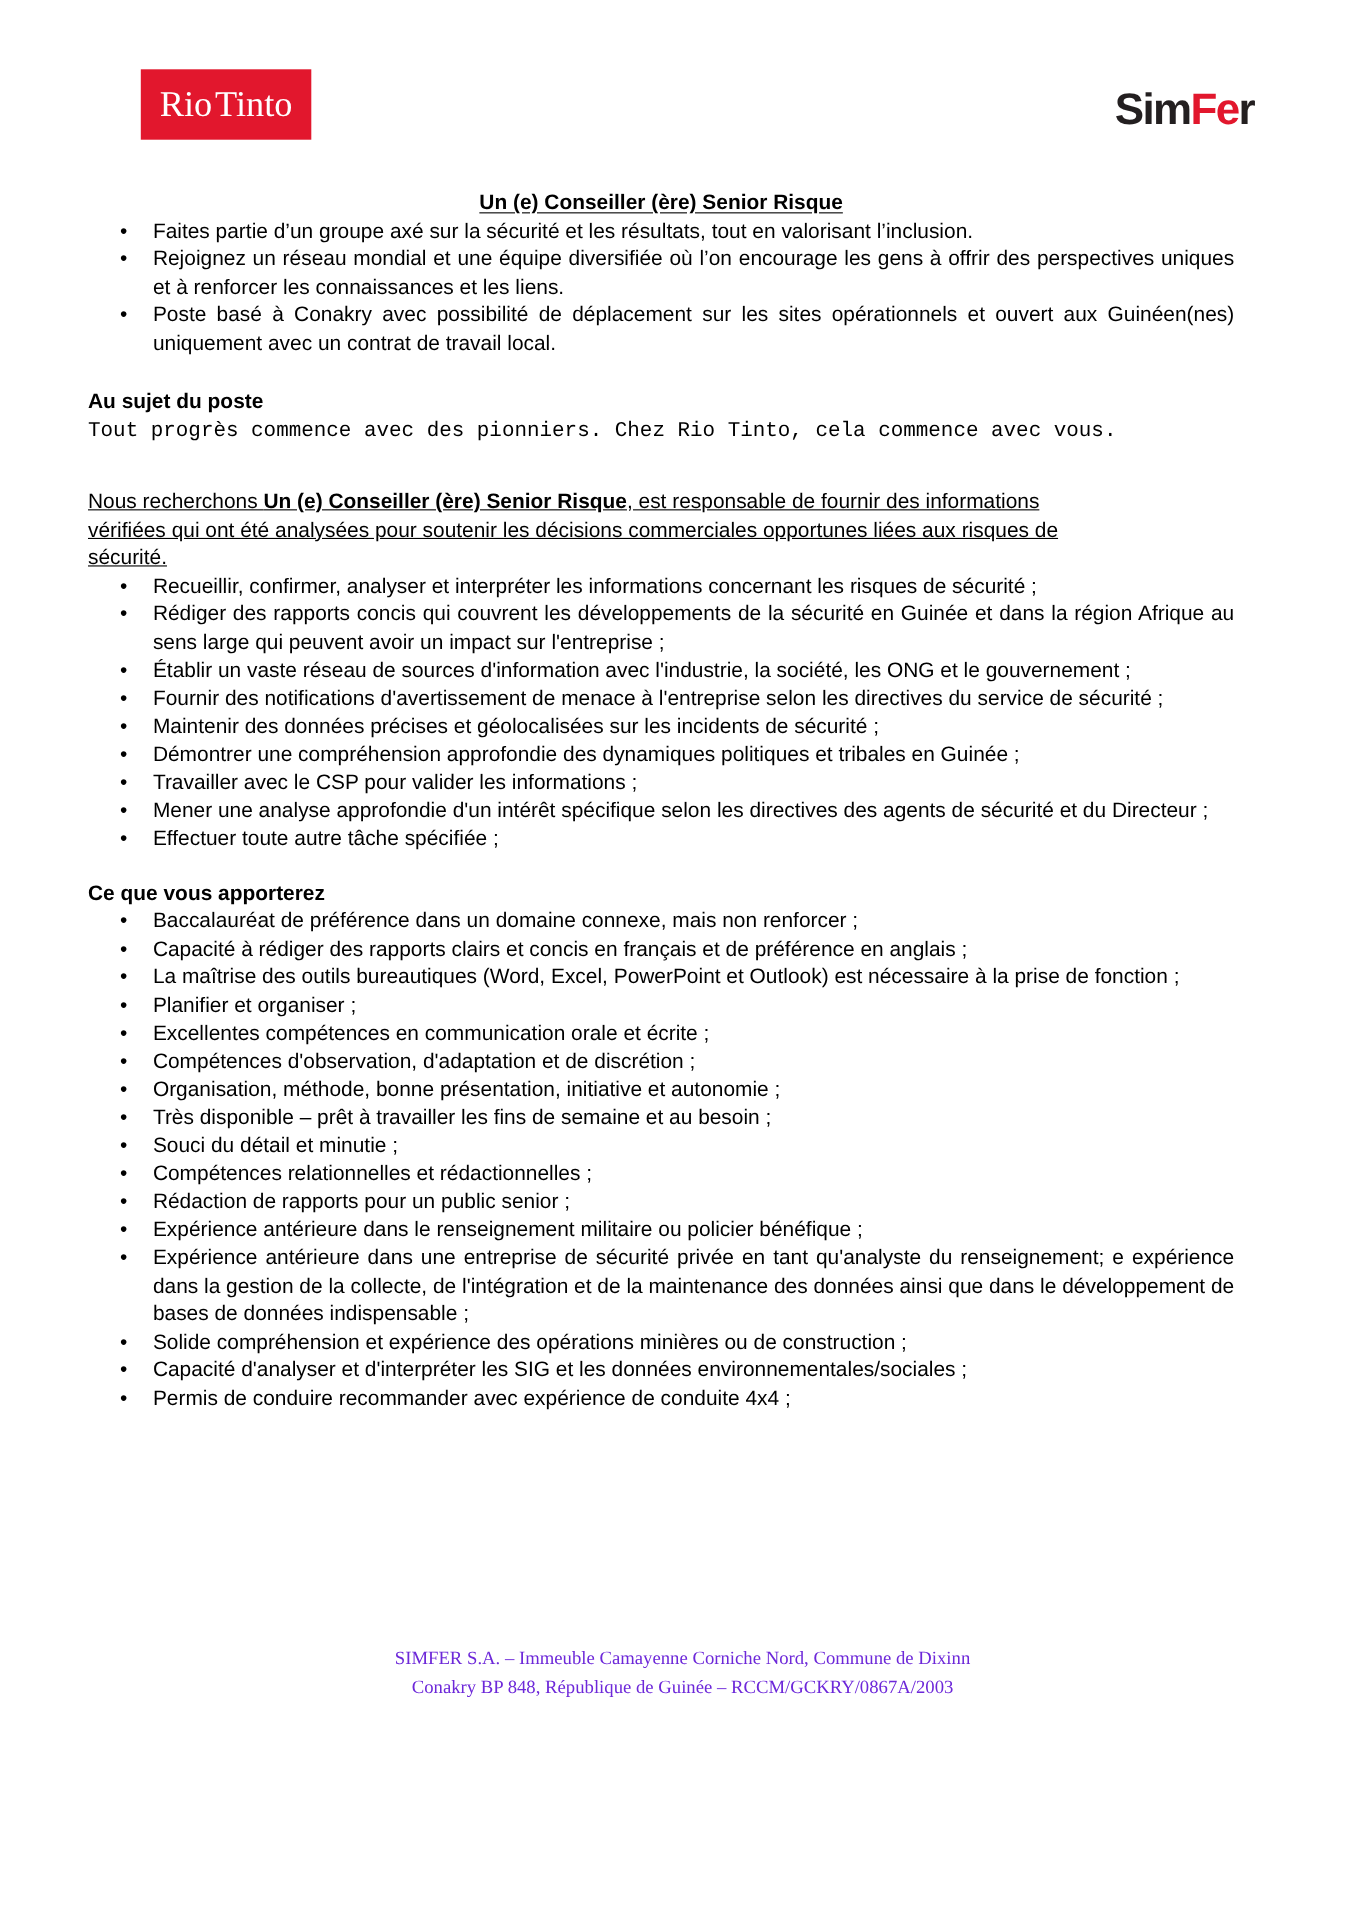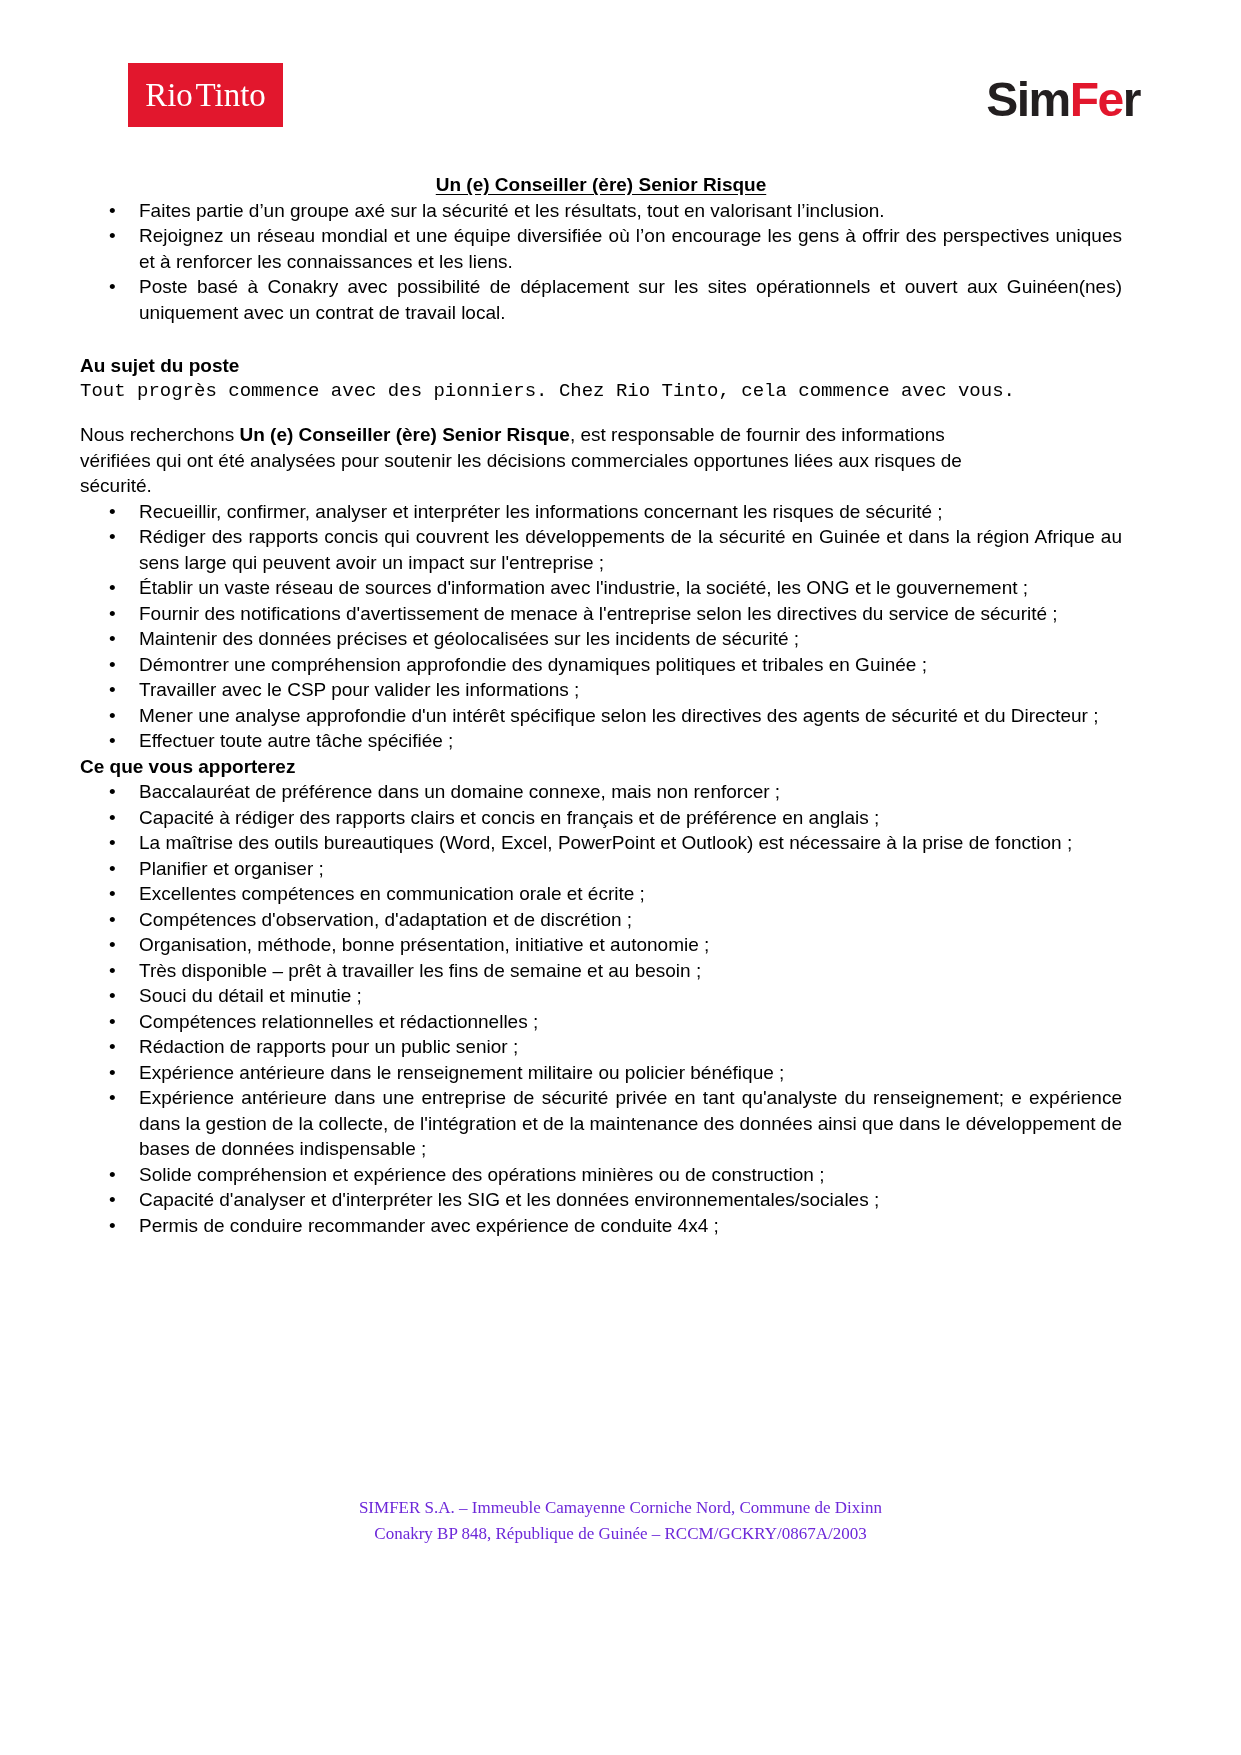--- a/index.html
+++ b/index.html
@@ -25,21 +25,21 @@
     display:flex; align-items:center; justify-content:center;
   }
   .riotinto-text {
     font-family:"Liberation Serif", serif;
     color:#ffffff; font-size:33px; line-height:33px;
     word-spacing:-5px; letter-spacing:0px; white-space:nowrap;
   }
   .simfer {
     margin-top:17px;
     font-family:"Liberation Sans", sans-serif;
-    font-weight:bold; font-size:48px; line-height:40px;
+    font-weight:bold; font-size:40px; line-height:40px;
     letter-spacing:-1.5px; white-space:nowrap;
   }
   .simfer .blk { color:#231f20; }
   .simfer .red { color:#e2172d; }
 
   
   .job-title {
     margin-top:45px;
     text-align:center;
     font-weight:bold;
@@ -58,23 +58,23 @@
     content:"\2022";
     position:absolute; left:29px; top:0;
   }
   .intro-list { margin-top:34px; }
   .resp-list  { margin-top:22px; }
   .req-list   { margin-top:45px; }
 
   
   .h-section { font-weight:bold; }
   .h-about   { margin-top:28px; }
-  .h-bring   { }
+  .h-bring   { margin-top:24px; }
   .p-plain   { margin:0;font-family:Liberation Mono, monospace; }
-  .p-intro   { margin-top:18px; }
+  .p-intro   { margin-top:40px;text-decoration:underline; }
   .p-report  { margin-top:18px; }
   .bold-inline { font-weight:bold; }
 
   
   .footer {
     position:absolute; left:0; right:0; bottom:17px;
     text-align:center;
     font-family:"Liberation Serif", serif;
     font-size:17px; line-height:26px;
     color:#6d28d9;

